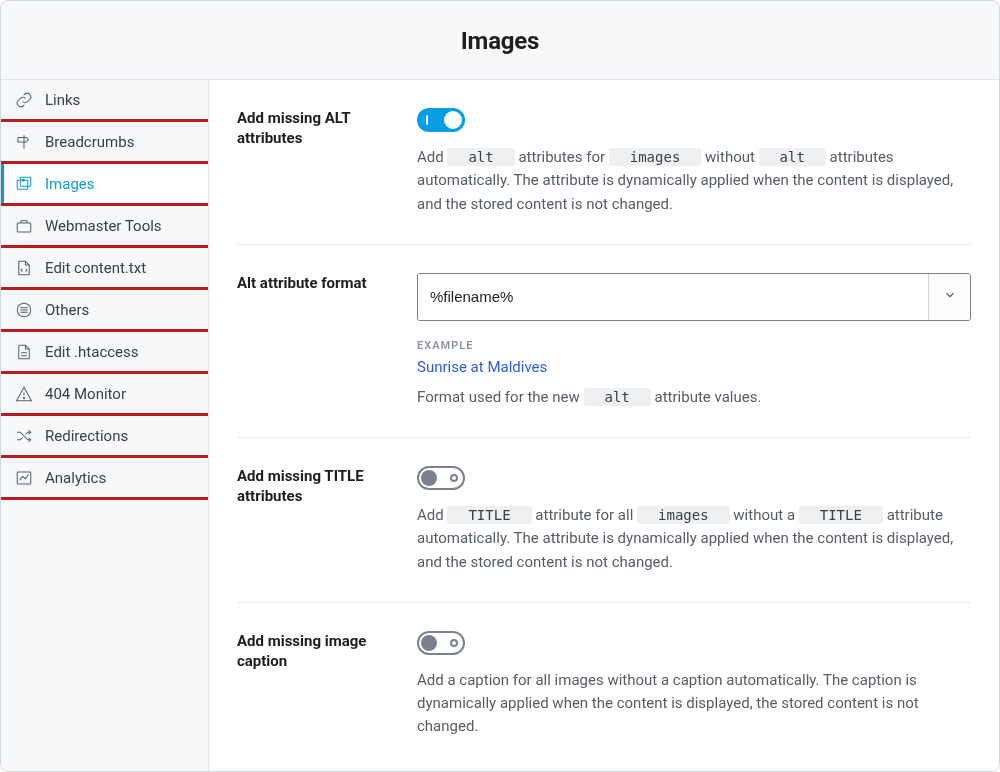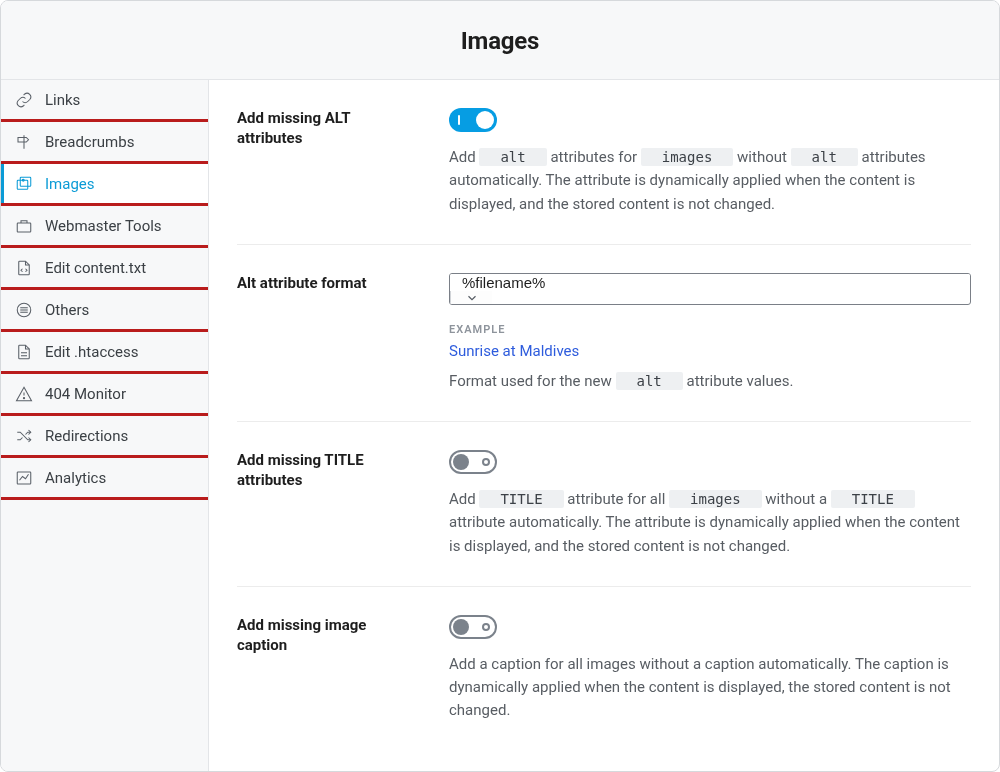--- a/index.html
+++ b/index.html
@@ -86,21 +86,21 @@
   .sidebar .icon svg { width: 18px; height: 18px; stroke: #5a6068; fill: none; stroke-width: 1.4; }
   .sidebar li.active .icon svg { stroke: #0b9bd6; }
 
   .content {
     flex: 1;
     padding: 28px 28px 0 28px;
     overflow-y: auto;
   }
   .setting {
     display: flex;
-    gap: 44px;
+    gap: 12px;
     padding-bottom: 28px;
     margin-bottom: 28px;
     border-bottom: 1px solid #ececec;
     justify-content: flex-end;
   }
   .setting:last-child { border-bottom: none; margin-bottom: 0; }
   .setting-label {
     width: 168px;
     flex-shrink: 0;
     font-size: 15px;
@@ -164,23 +164,22 @@
     position: absolute;
     right: 5px;
     width: 8px; height: 8px;
     border: 2px solid #7b828b;
     border-radius: 50%;
   }
   .combo {
     display: flex;
     border: 1.5px solid #7a7f87;
     border-radius: 3px;
-    height: 32px;
+    height: 48px;
     overflow: hidden;
-    flex-direction: column;
   }
   .combo input {
     flex: 1;
     border: none;
     outline: none;
     padding: 0 12px;
     font-size: 15px;
     color: #1e1e1e;
     background: #fff;
   }

